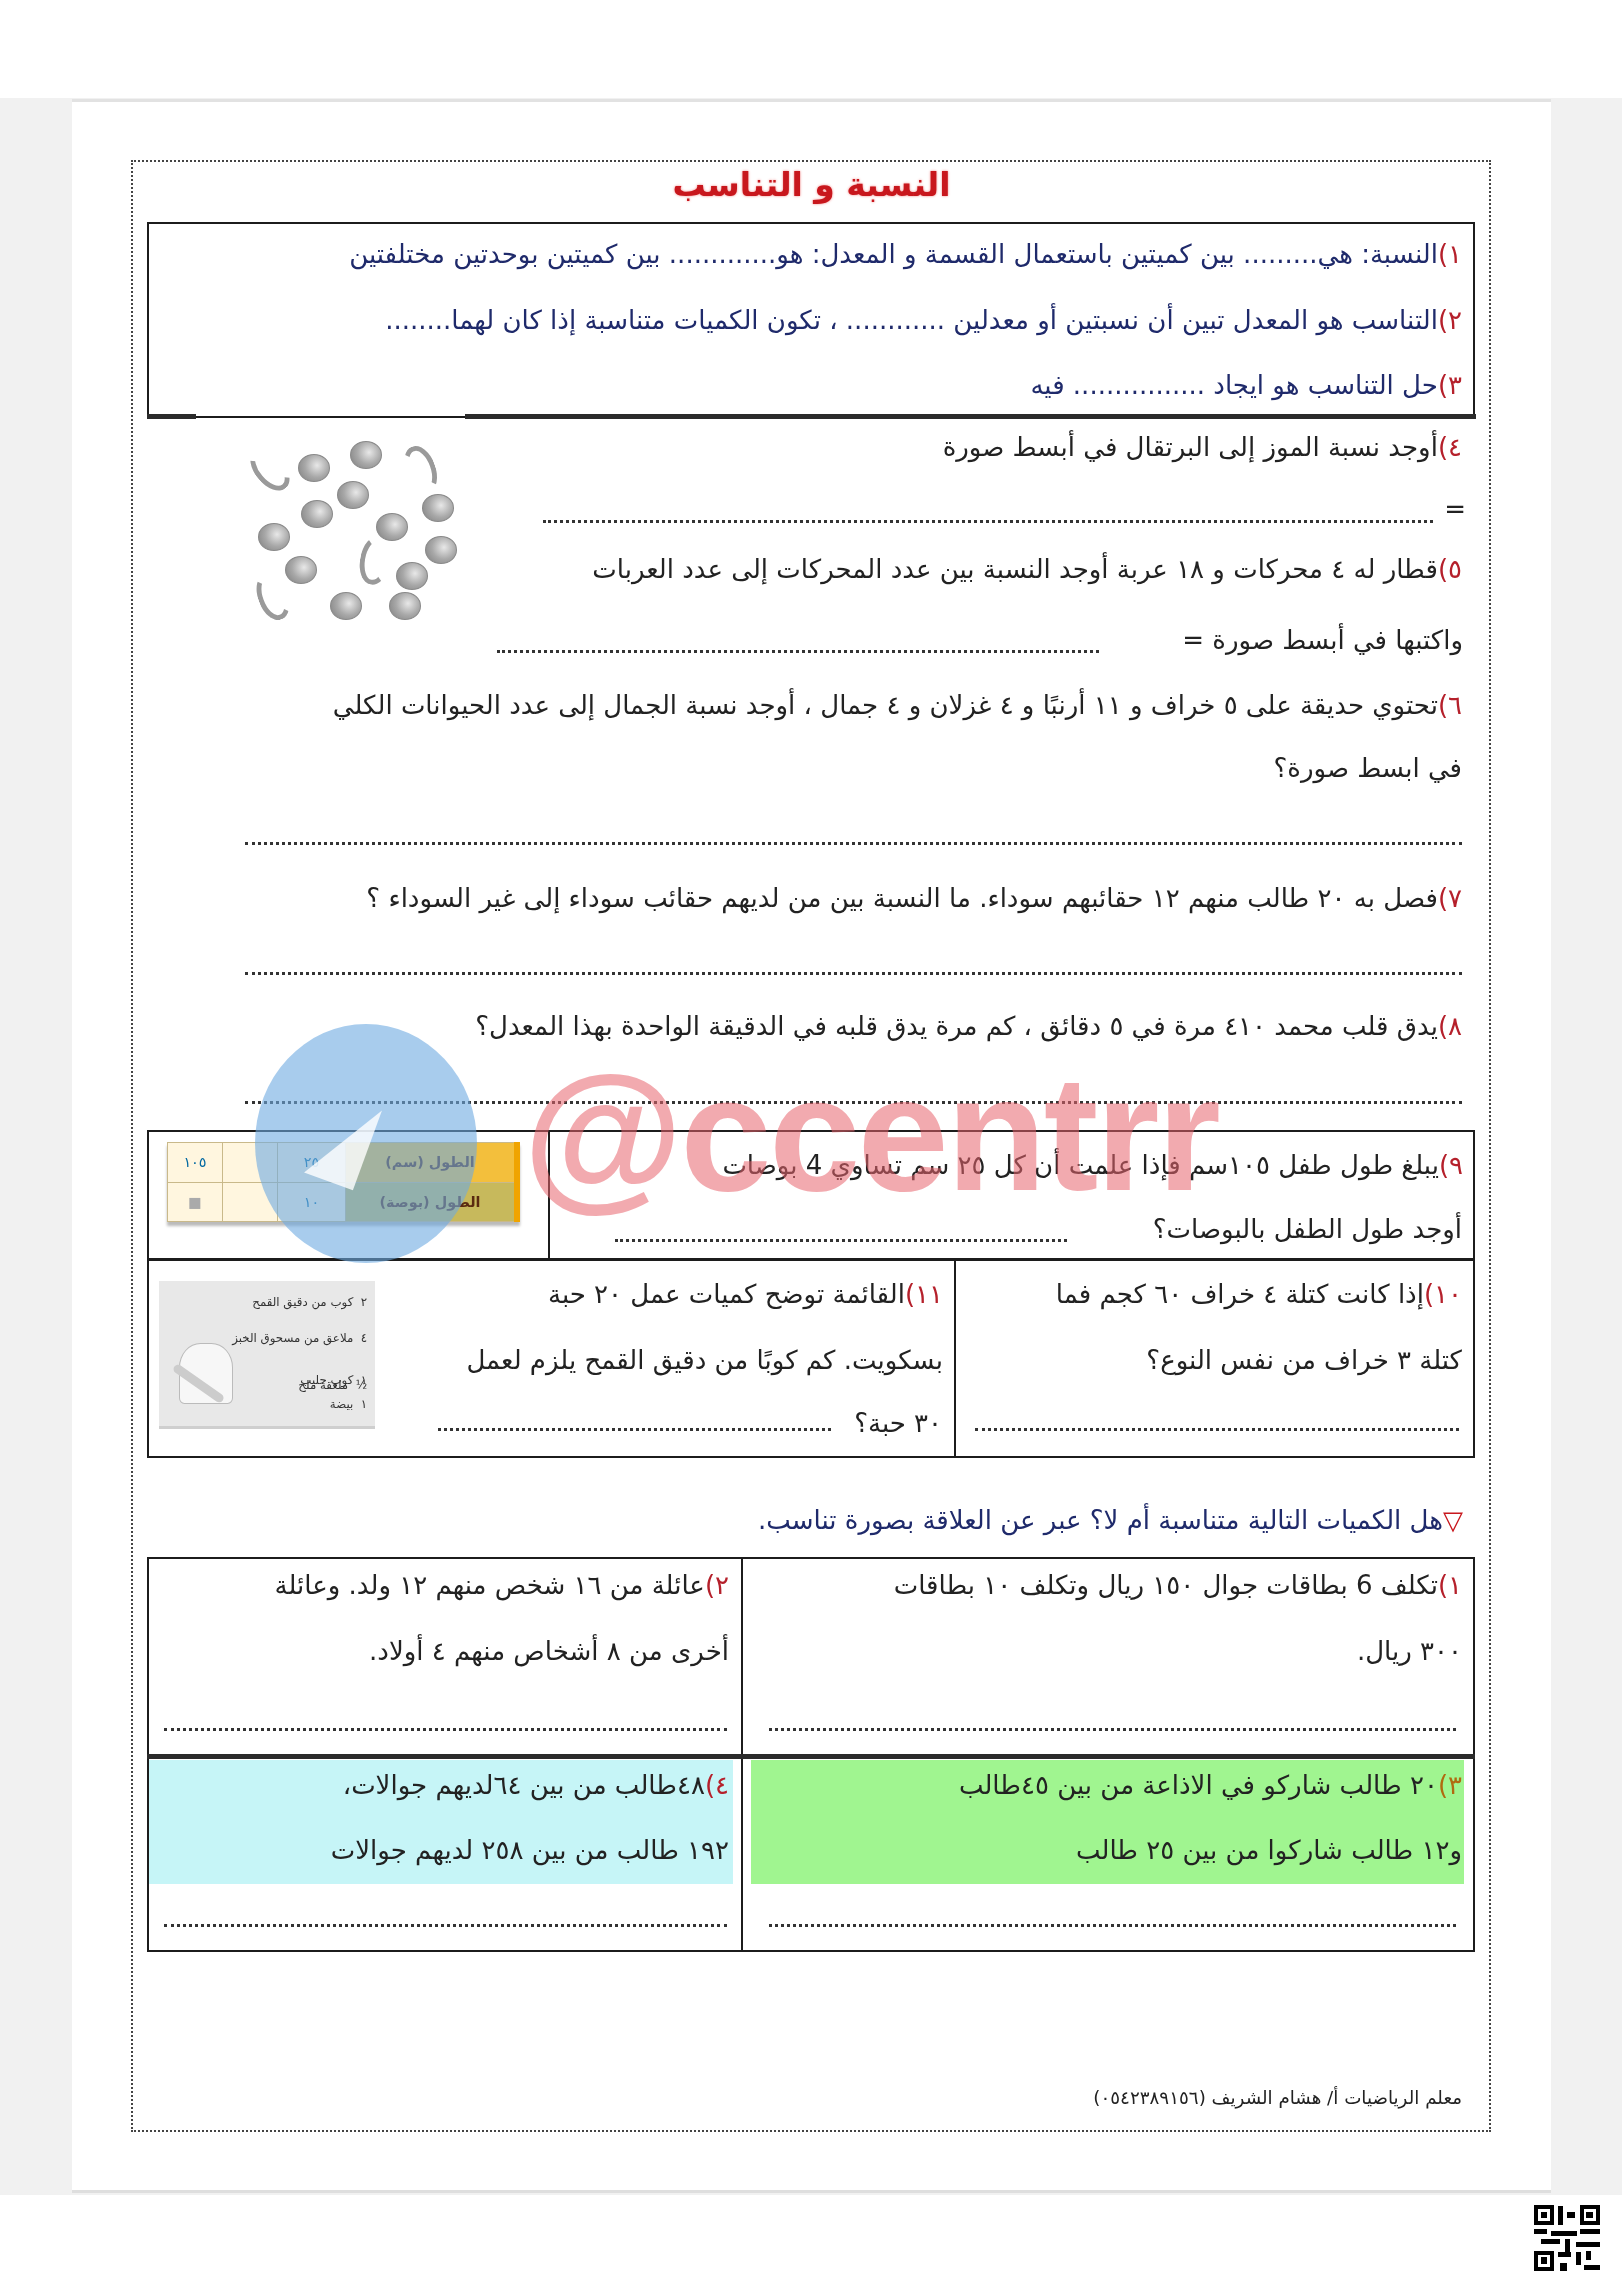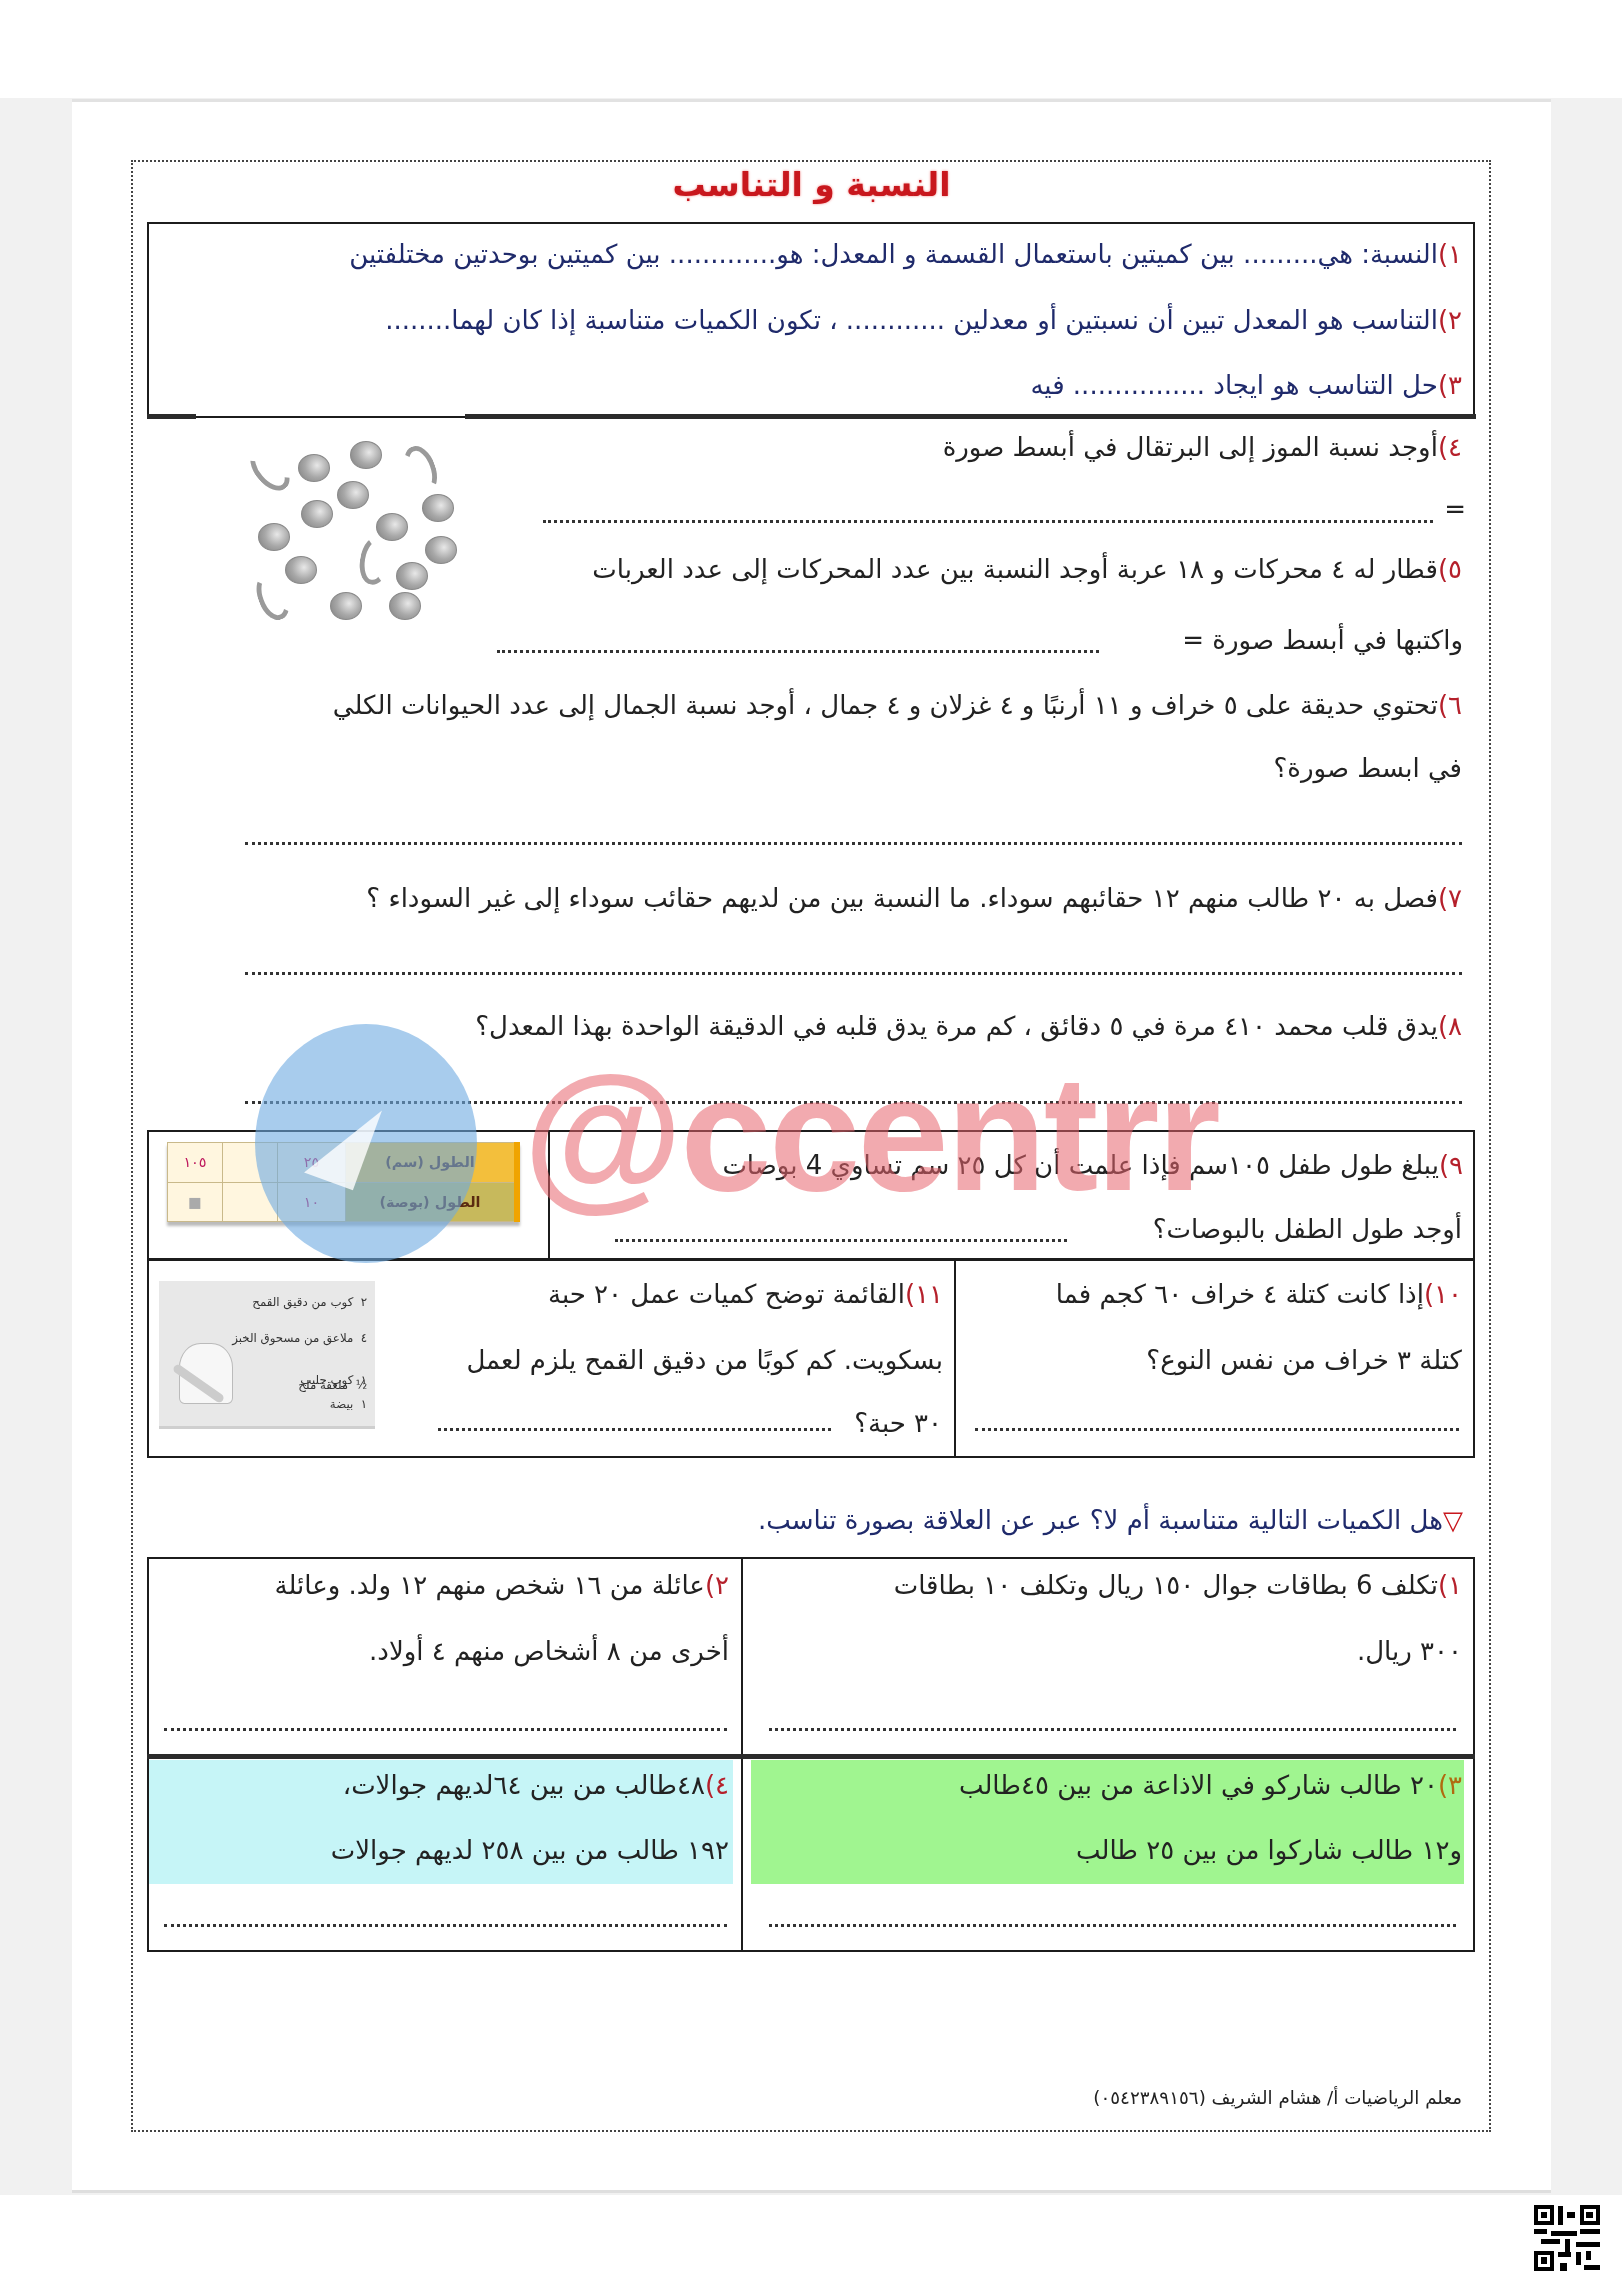--- a/index.html
+++ b/index.html
@@ -23,21 +23,21 @@
   .vline { position:absolute; width:0; border-left:2px solid #1c1c1c; }
   .hline-thick { position:absolute; height:5.2px; background:#2b2b2b; }
   .fruit { position:absolute; }
   .orange { position:absolute; width:30px; height:26px; border-radius:50%;
             background:radial-gradient(circle at 60% 40%, #e8e8e8 0%, #a8a8a8 50%, #7d7d7d 100%);
             border:1.3px solid #888; }
   .banana { position:absolute; width:19.6px; height:39px; border:5.2px solid #9a9a9a;
             border-color:transparent transparent #9a9a9a #9a9a9a; border-radius:50%; }
   .len-table { position:absolute; left:167px; top:1142px; width:353px; height:80px;
                border-collapse:collapse; font-size:14.4px; box-shadow:0 3.9px 2.6px #bbb; }
-  .len-table td { border:1.3px solid #c9b98a; text-align:center; background:#fff6df; color:#be185d; }
+  .len-table td { border:1.3px solid #c9b98a; text-align:center; background:#fff6df; color:#0369a1; }
   .len-table td.hdr { background:#f3bf3c; color:#5a2a10; font-weight:bold; border-right:6.5px solid #f0a400; }
   .recipe { position:absolute; left:159px; top:1281px; width:216px; height:145px;
             background:#e8e8e8; border-bottom:3.9px solid #cfcfcf; font-size:11.8px; color:#333; }
   .recipe-row { position:absolute; right:7.9px; white-space:nowrap; direction:rtl; }
   .green-cell { position:absolute; background:#a0f590; }
   .cyan-cell { position:absolute; background:#c6f5f7; }
   .watermark-text { position:absolute; left:523px; top:1040px; font-size:164px; font-weight:bold;
                     color:rgba(232,100,110,0.55); font-family:"Liberation Sans", sans-serif; letter-spacing:-2.6px; }
   .tg-logo { position:absolute; left:255px; top:1024px; width:222px; height:239px; border-radius:50%;
              background:rgba(110,170,225,0.6); }

